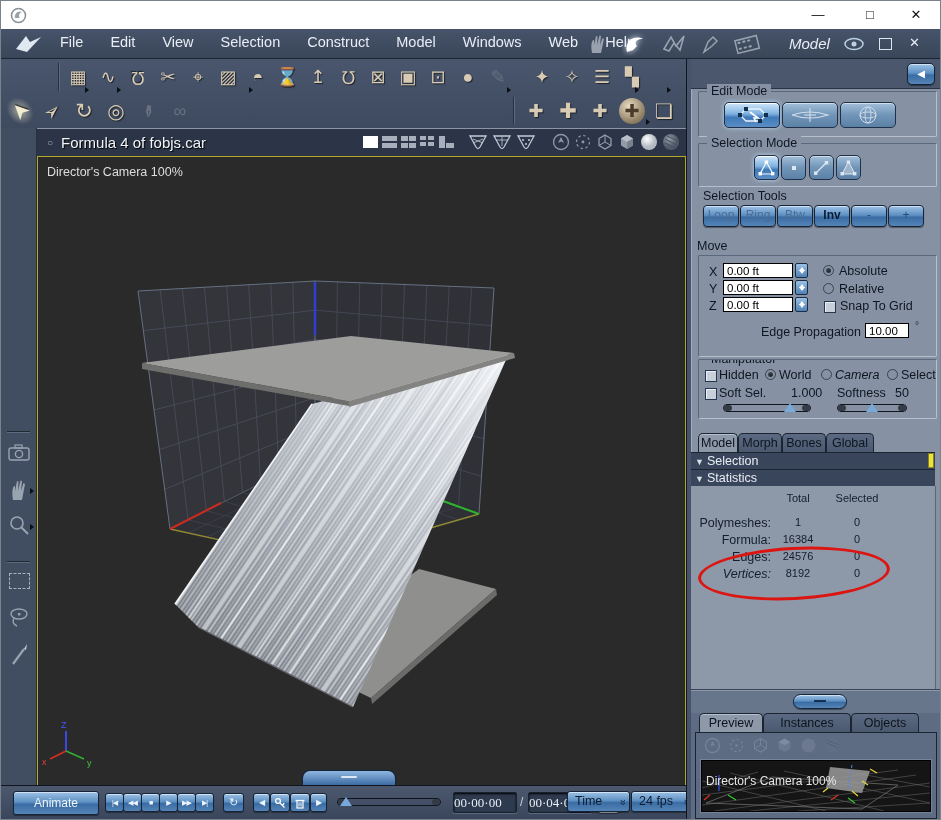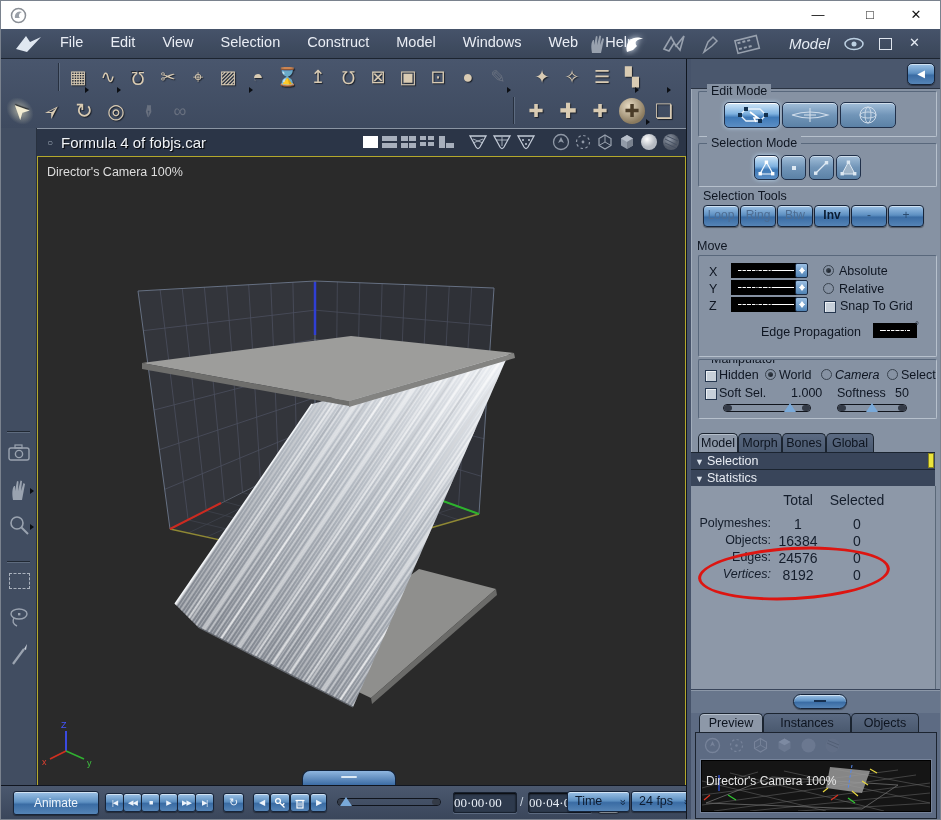--- a/index.html
+++ b/index.html
@@ -49,34 +49,34 @@
   .gbox{position:absolute;border:1px solid;border-color:#59687c #b6c0cc #b6c0cc #59687c;border-radius:2px;}
   .glabel{position:absolute;top:-8px;left:8px;background:#8692a3;padding:0 4px;font-size:12.5px;color:#0f1622;}
   .plabel{font-size:12.5px;color:#0f1622;}
   .pbtn{position:absolute;width:34px;height:20px;font-size:12px;text-align:center;line-height:19px;border-radius:4px;cursor:default;}
   .pbtn.dim{color:#4e6d92;}
   .tibtn{position:absolute;border:1px solid #20304a;border-radius:5px;background:linear-gradient(180deg,#a3bfd9,#7195b8 50%,#5b81a6);box-shadow:inset 0 1px 0 rgba(255,255,255,.5);display:flex;align-items:center;justify-content:center;cursor:default;}
   .tibtn.active{background:linear-gradient(180deg,#cfe6f8,#7fb2e0 45%,#3f7ab8 60%,#5b8ec4);box-shadow:0 0 4px #b8d6ef,inset 0 1px 0 #fff;}
   .rad{position:absolute;width:11px;height:11px;border-radius:50%;background:radial-gradient(circle at 35% 30%,#ffffff,#aab3c0 55%,#69播748);border:1px solid #39434f;box-sizing:border-box;}
   .rad.on::after{content:"";position:absolute;left:2px;top:2px;right:2px;bottom:2px;border-radius:50%;background:radial-gradient(circle at 65% 70%,#1d242e,#4a545f);}
   .cb{position:absolute;width:10px;height:10px;background:#c7d0da;border:1px solid #26374f;box-shadow:inset 1px 1px 0 #edf1f5;}
-  .numin{background:#fff;border:7px solid #000000;color:#000;font-size:11.5px;font-family:"Liberation Sans",sans-serif;height:15px;padding:0 3px;box-sizing:border-box;margin-left:8px;}
+  .numin{background:#fff;border:1px solid #000000;color:#000;font-size:11.5px;font-family:"Liberation Sans",sans-serif;height:15px;padding:0 3px;box-sizing:border-box;}
   .step{position:absolute;width:13px;height:15px;background:linear-gradient(180deg,#9cc0e4,#4f82b4);border:1px solid #1c2c44;border-radius:2px;box-sizing:border-box;}
   .step::before{content:"";position:absolute;left:3px;top:3px;border-left:3px solid transparent;border-right:3px solid transparent;border-bottom:4px solid #ffffff;}
   .step::after{content:"";position:absolute;left:3px;bottom:3px;border-left:3px solid transparent;border-right:3px solid transparent;border-top:4px solid #ffffff;}
   .strack{position:absolute;height:8px;background:linear-gradient(180deg,#14181f,#eef1f5 58%,#79839系4);border:1px solid #10141c;border-radius:4px;box-sizing:border-box;}
   .strack::before,.strack::after{content:"";position:absolute;top:0px;width:8px;height:6px;background:#343b47;border-radius:3px;}
   .strack::before{left:0;} .strack::after{right:0;}
   .sthumb{position:absolute;top:-2px;width:0;height:0;border-left:6px solid transparent;border-right:6px solid transparent;border-bottom:9px solid #79a9d9;filter:drop-shadow(0 0 1px #0a1late624);}
   .ptab{position:absolute;height:19px;border:1px solid #1b2430;border-bottom:none;border-radius:5px 5px 0 0;background:linear-gradient(180deg,#5b6a82,#49586e);font-size:12.5px;color:#0d141f;text-align:center;line-height:18px;cursor:default;}
   .ptab.active{background:#8d98a8;color:#0d141f;box-shadow:inset 0 1px 0 #b6c0cc;}
   .chdr{position:absolute;left:0;width:244px;height:17px;background:#39455a;border-top:1px solid #1b2430;color:#e9edf4;font-size:12.5px;line-height:17px;padding-left:4px;box-sizing:border-box;}
   .chdr .tri{font-size:9px;color:#d6dde6;margin-right:3px;}
   .statlabel{position:absolute;width:80px;text-align:right;font-size:12.5px;color:#141d2b;}
-  .statval{position:absolute;width:54px;text-align:center;font-size:14px;color:#141d2b;}
+  .statval{position:absolute;width:54px;text-align:center;font-size:11px;color:#141d2b;}
   #redellipse{position:absolute;left:7px;top:61px;width:186px;height:47px;border:3.5px solid #dd1511;border-radius:50%;transform:rotate(-3deg);}
   svg{display:block;}
 </style>
 </head>
 <body>
 
 <div id="root">
 
   <div id="titlebar">
     <svg class="abs" style="left:9px;top:6px;" width="17" height="17">
@@ -572,21 +572,21 @@
 
     <div class="abs" style="left:0;top:427px;width:244px;height:203px;background:#8d98a8;border-right:1px solid #5a6878;">
       <span class="statval" style="left:80px;top:6px;">Total</span>
       <span class="statval" style="left:134px;top:6px;width:64px;">Selected</span>
       <div>
         <span class="statlabel" style="left:0;top:30px;">Polymeshes:</span>
         <span class="statval" style="left:80px;top:30px;">1</span>
         <span class="statval" style="left:134px;top:30px;width:64px;">0</span>
       </div>
       <div>
-        <span class="statlabel" style="left:0;top:47px;">Objects:</span>
+        <span class="statlabel" style="left:0;top:47px;">Formula:</span>
         <span class="statval" style="left:80px;top:47px;">16384</span>
         <span class="statval" style="left:134px;top:47px;width:64px;">0</span>
       </div>
       <div>
         <span class="statlabel" style="left:0;top:64px;">Edges:</span>
         <span class="statval" style="left:80px;top:64px;">24576</span>
         <span class="statval" style="left:134px;top:64px;width:64px;">0</span>
       </div>
       <div>
         <span class="statlabel" style="left:0;top:81px;font-style:italic;">Vertices:</span>

